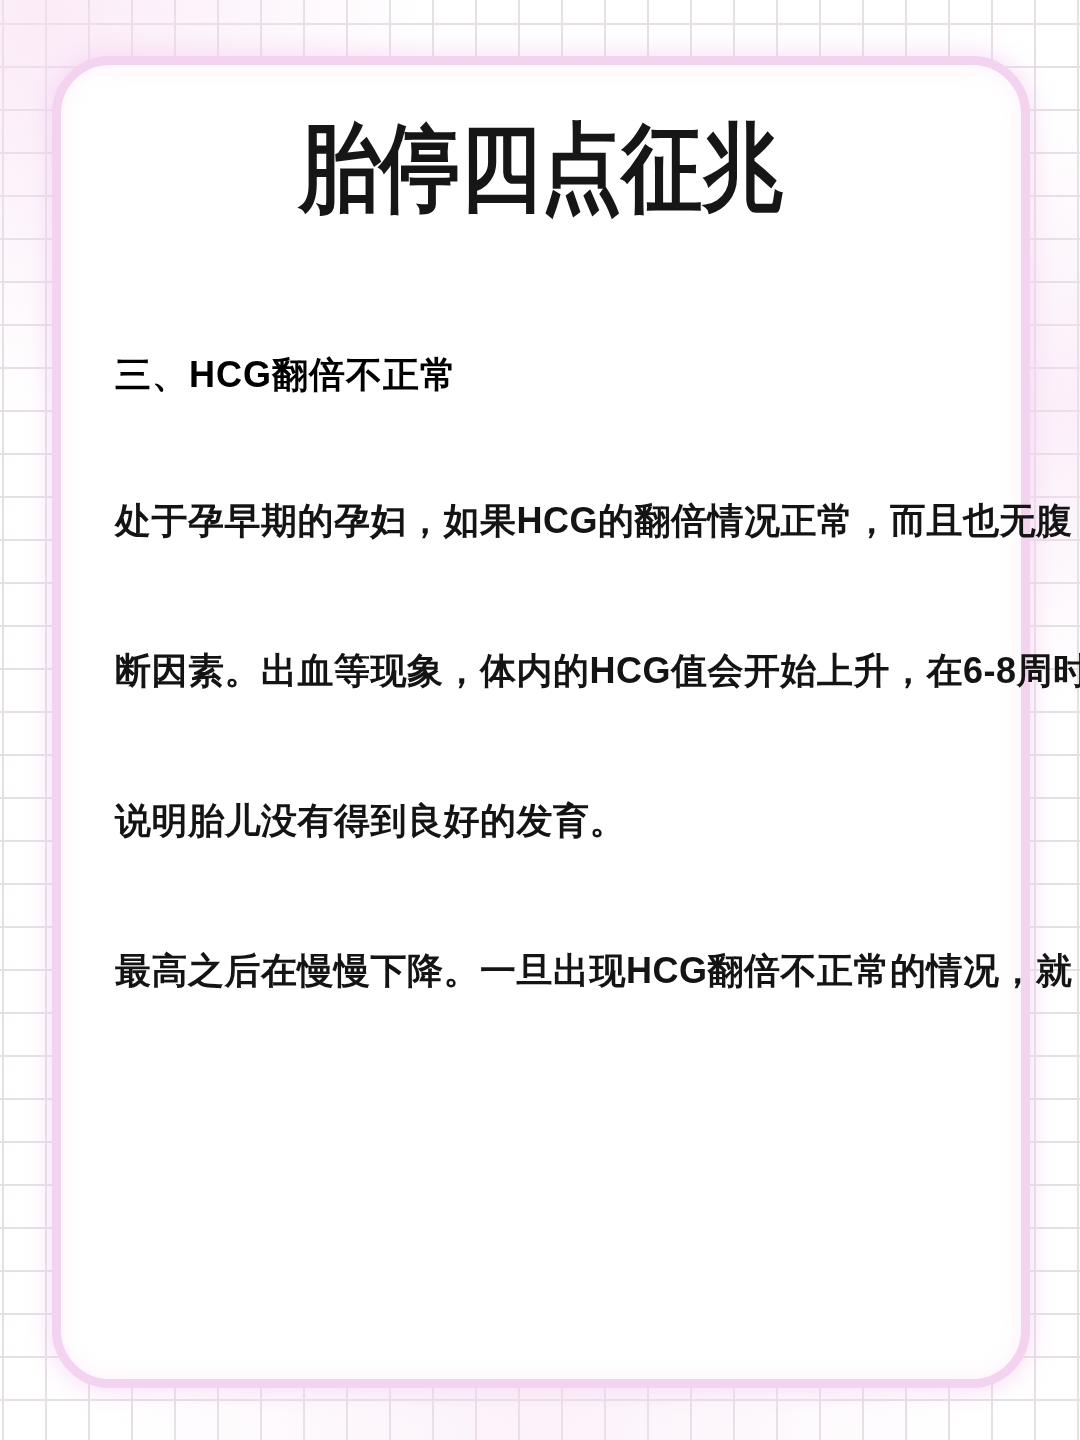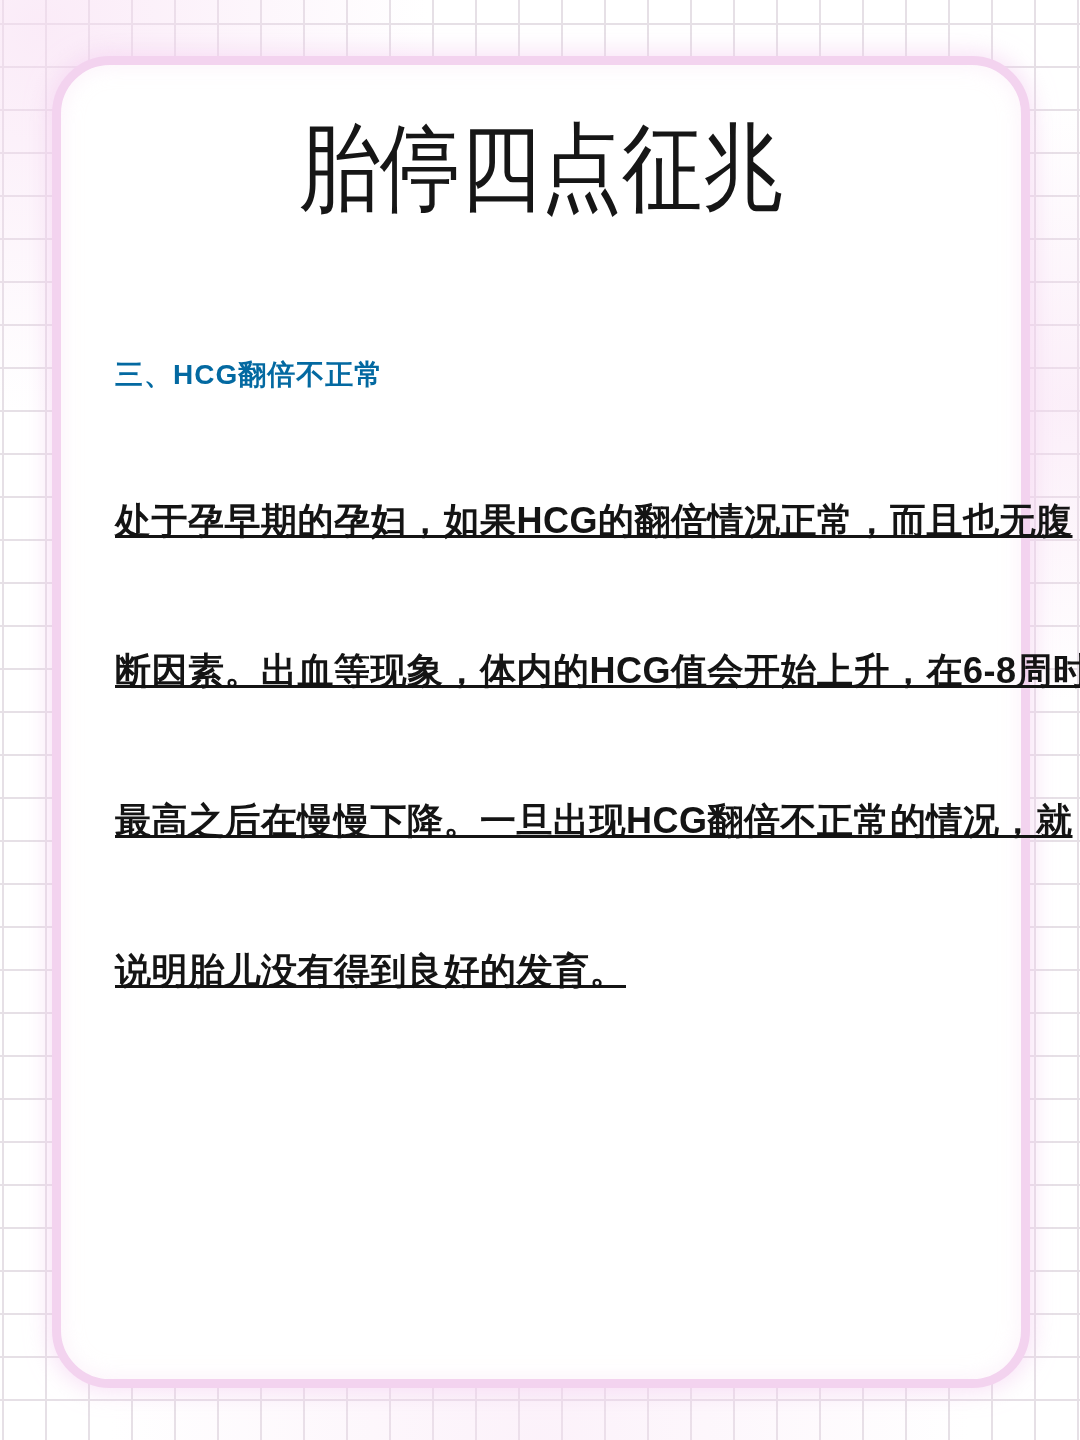--- a/index.html
+++ b/index.html
@@ -41,54 +41,53 @@
       inset 0 0 20px 2px rgba(246,222,242,0.35);
   }
 
   .card-title {
     position: absolute;
     top: 55px;
     left: 0;
     width: 100%;
     text-align: center;
     font-size: 96px;
-    font-weight: 400;
+    font-weight: 700;
     line-height: 1;
     color: #161616;
     letter-spacing: 0;
   }
   .card-title .squeeze {
     display: inline-block;
     transform: scaleX(0.84);
     transform-origin: center;
     white-space: nowrap;
   }
 
   .section-heading {
     position: absolute;
     left: 54px;
     top: 291px;
-    font-size: 28px;
+    font-size: 36px;
     font-weight: 800;
     line-height: 38px;
-    color: #0369a1;
+    color: #000000;
     letter-spacing: 1px;
     white-space: nowrap;
   }
 
   .body-text {
     position: absolute;
     left: 54px;
     top: 381px;
     width: 870px;
     font-size: 36px;
     font-weight: 700;
     line-height: 150px;
     color: #141414;
-    text-decoration: underline;
   }
   .body-line {
     white-space: nowrap;
     letter-spacing: 0.5px;
   }
 </style>
 </head>
 <body>
 
 <div class="page">
@@ -96,18 +95,18 @@
 
     <h1 class="card-title">
       <span class="squeeze">胎停四点征兆</span>
     </h1>
 
     <div class="section-heading">三、HCG翻倍不正常</div>
 
     <div class="body-text">
       <div class="body-line">处于孕早期的孕妇，如果HCG的翻倍情况正常，而且也无腹</div>
       <div class="body-line">断因素。出血等现象，体内的HCG值会开始上升，在6-8周时</div>
+      <div class="body-line">说明胎儿没有得到良好的发育。</div>
       <div class="body-line">最高之后在慢慢下降。一旦出现HCG翻倍不正常的情况，就</div>
-      <div class="body-line">说明胎儿没有得到良好的发育。</div>
     </div>
 
   </div>
 </div>
 
 </body></html>

